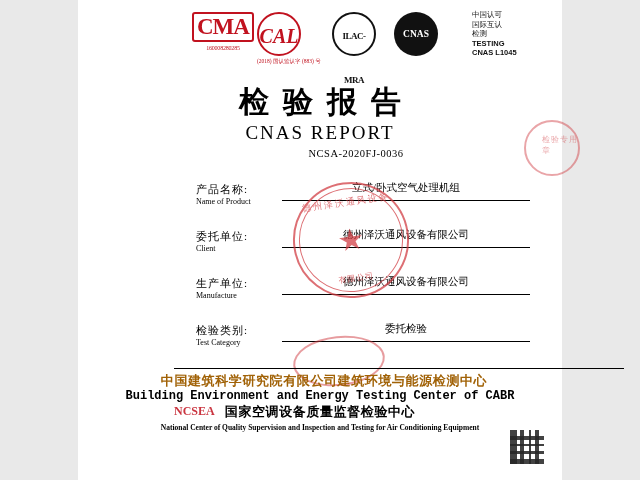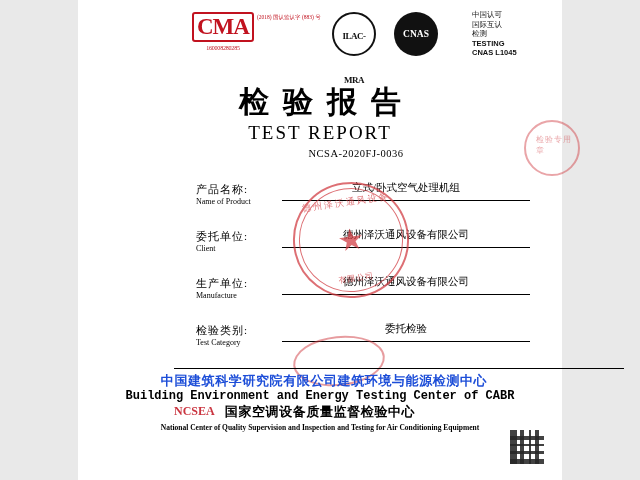--- a/index.html
+++ b/index.html
@@ -224,21 +224,21 @@
     left: 0;
     top: 372px;
     width: 484px;
     text-align: center;
   }
   .f-cn1 {
     font-family: "Liberation Serif", serif;
     font-size: 13px;
     font-weight: bold;
     letter-spacing: 0.6px;
-    color: #1d4ed8;
+    color: #a16207;
     line-height: 18px;
     padding-left: 8px;
   }
   .f-en1 {
     font-family: Liberation Mono, monospace;
     font-size: 12px;
     font-weight: bold;
     color: #000;
     line-height: 12px;
   }
@@ -326,21 +326,21 @@
     top: 120px;
     width: 56px;
     height: 56px;
     border-radius: 50%;
     border: 2px solid #d0393f;
     opacity: 0.45;
     box-sizing: border-box;
   }
   .stamp-edge span {
     position: absolute;
-    left: 10px;
+    left: 16px;
     top: 12px;
     font-family: Liberation Sans, sans-serif;
     font-size: 8px;
     color: #d0393f;
     line-height: 11px;
     letter-spacing: 1px;
   }
 
   
   .ncsea-mark {
@@ -377,20 +377,21 @@
   <div class="sheet">
 
     <div class="logos">
 
       <div class="logo-block cma">
         <div class="cma-mark">CMA</div>
         <div class="cma-sub">160008280285</div>
       </div>
 
       <div class="logo-block cal">
+        <div class="cal-circle">CAL</div>
         <div class="cal-sub">(2018) 国认监认字 (883) 号</div>
       </div>
 
       <div class="logo-block ilac">
         <div class="ilac-circle">ILAC-MRA</div>
       </div>
 
       <div class="logo-block cnas">
         <div class="cnas-circle">CNAS</div>
       </div>
@@ -398,21 +399,21 @@
       <div class="logo-block cn-text">
         <div>中国认可</div>
         <div>国际互认</div>
         <div>检测</div>
         <div class="bold">TESTING</div>
         <div class="bold">CNAS L1045</div>
       </div>
     </div>
 
     <div class="title-cn">检验报告</div>
-    <div class="title-en">TEST REPORT</div>
+    <div class="title-en">CNAS REPORT</div>
     <div class="report-no">NCSA-2020FJ-0036</div>
 
     <div class="fields">
 
       <div class="field-row">
         <div class="field-label">
           <div class="label-cn">产品名称:</div>
           <div class="label-en">Name of Product</div>
         </div>
         <div class="field-value">立式/卧式空气处理机组</div>

